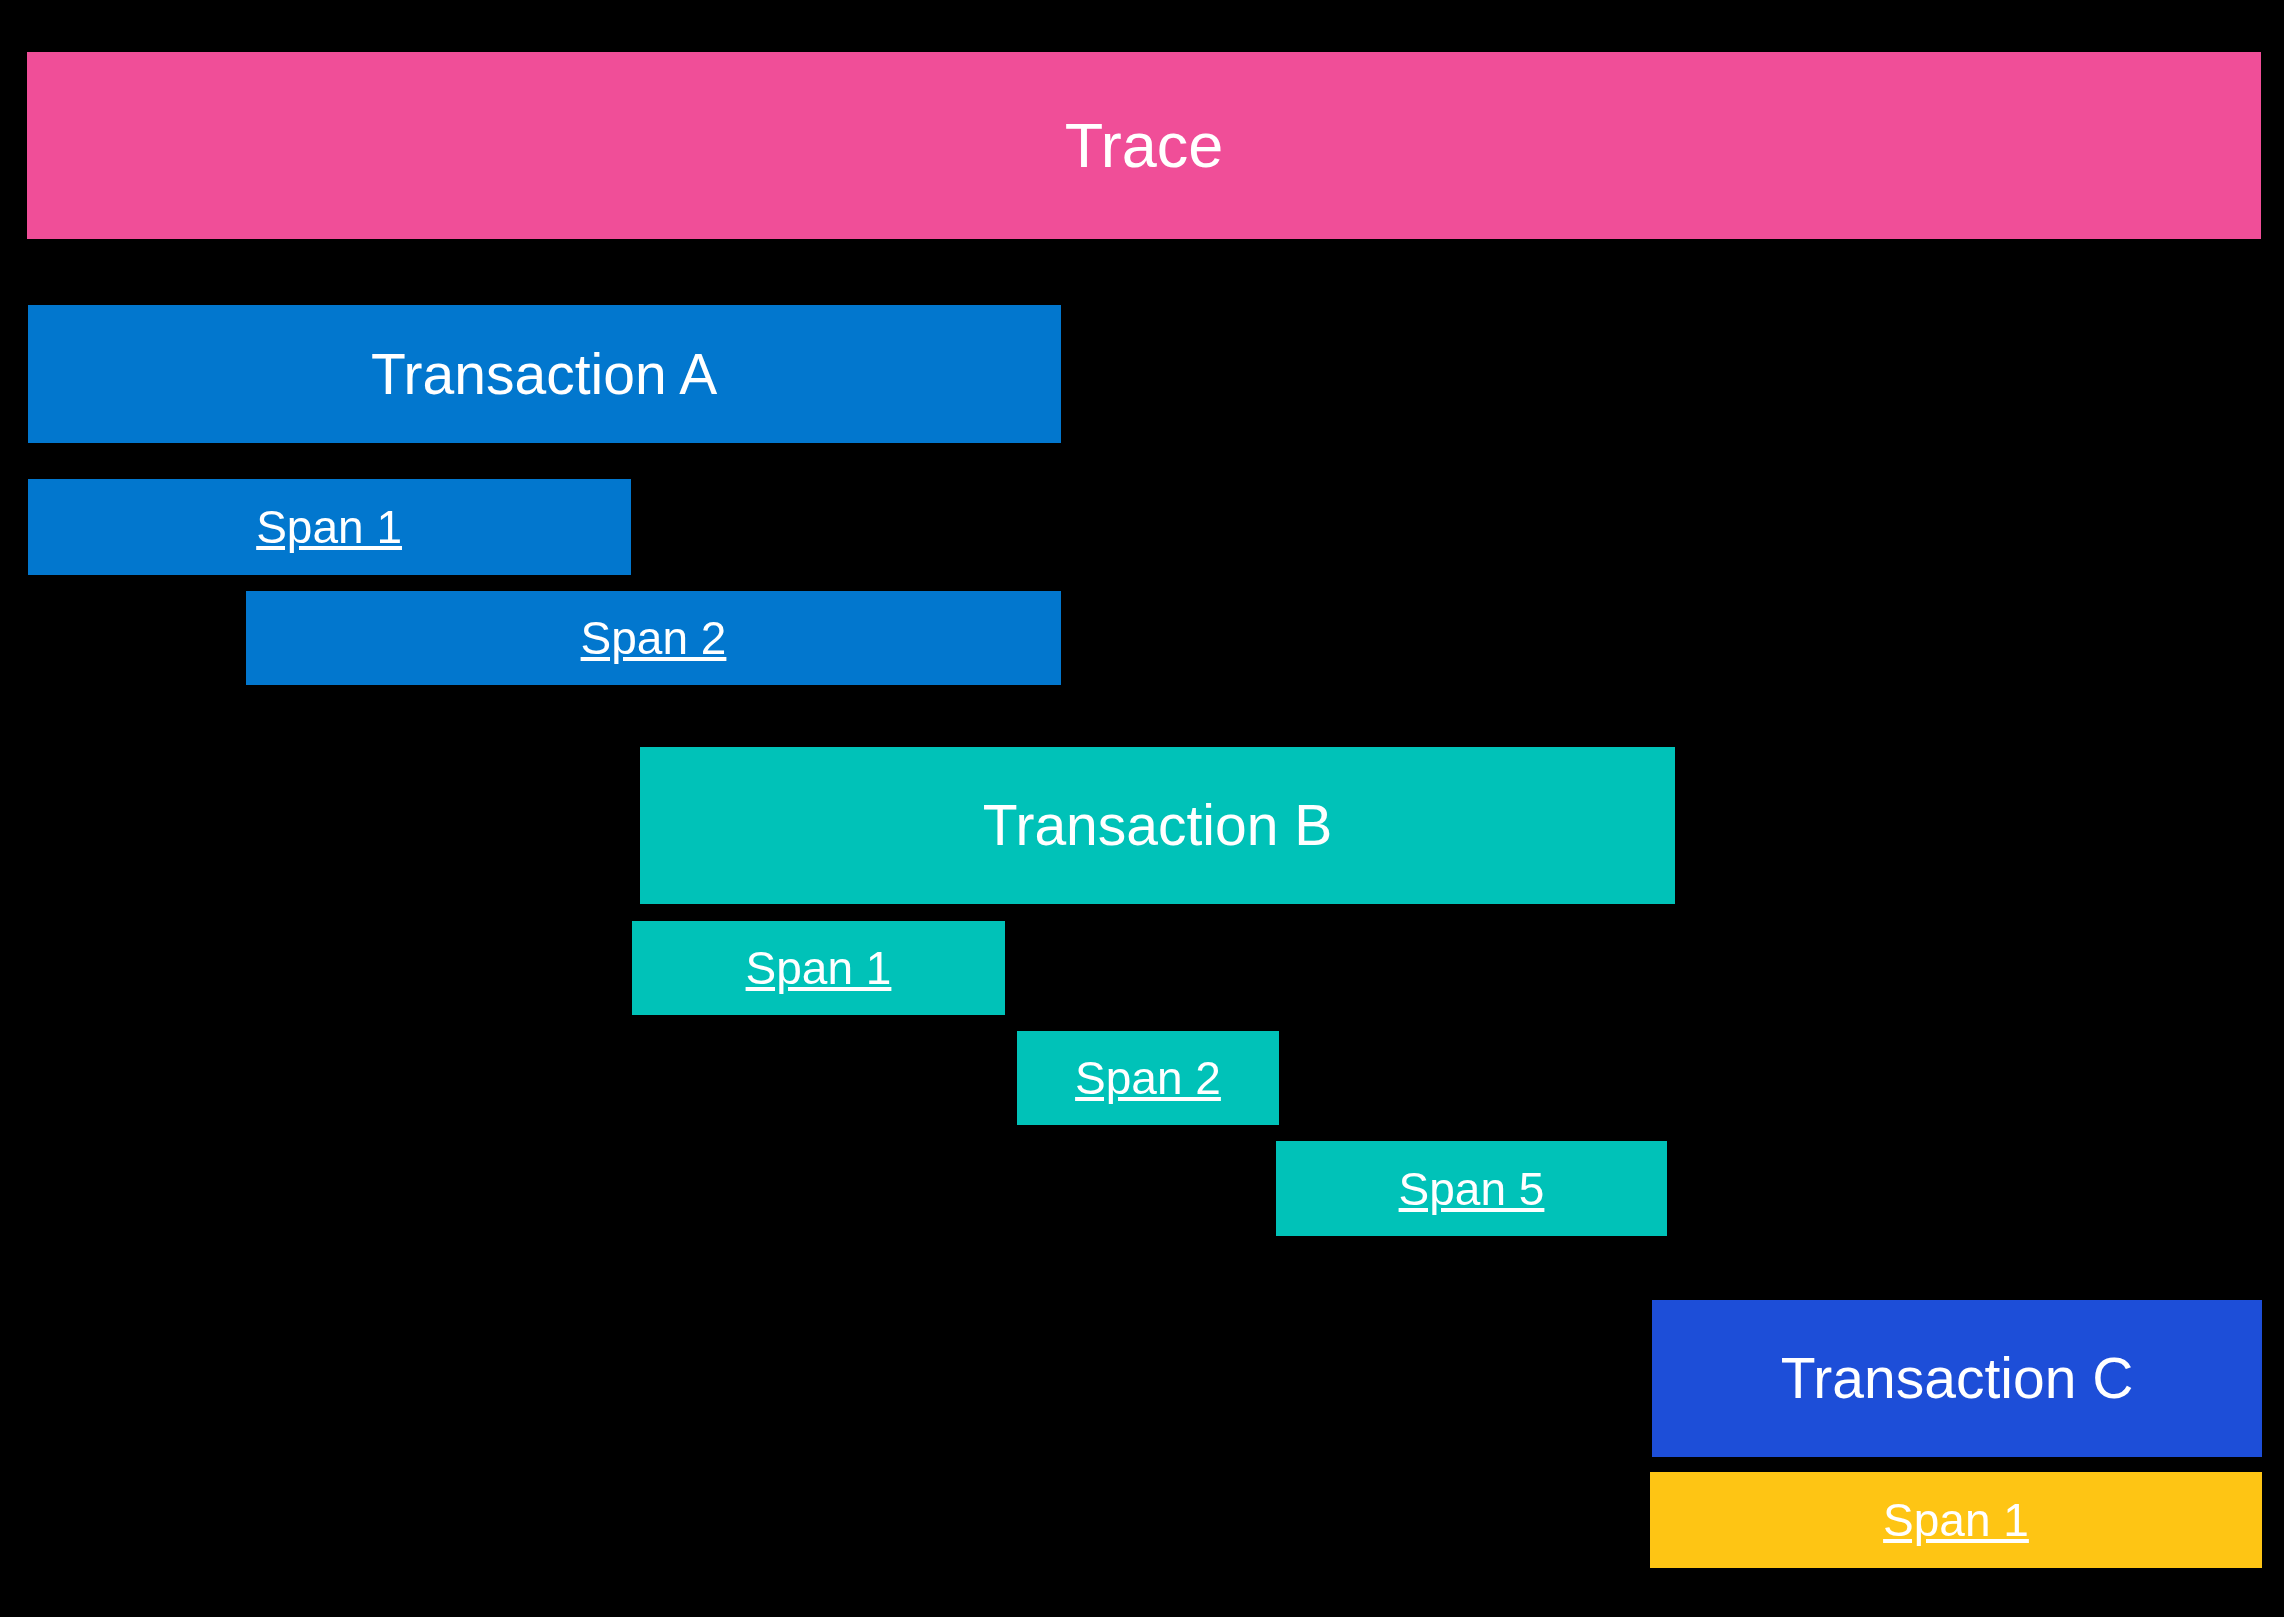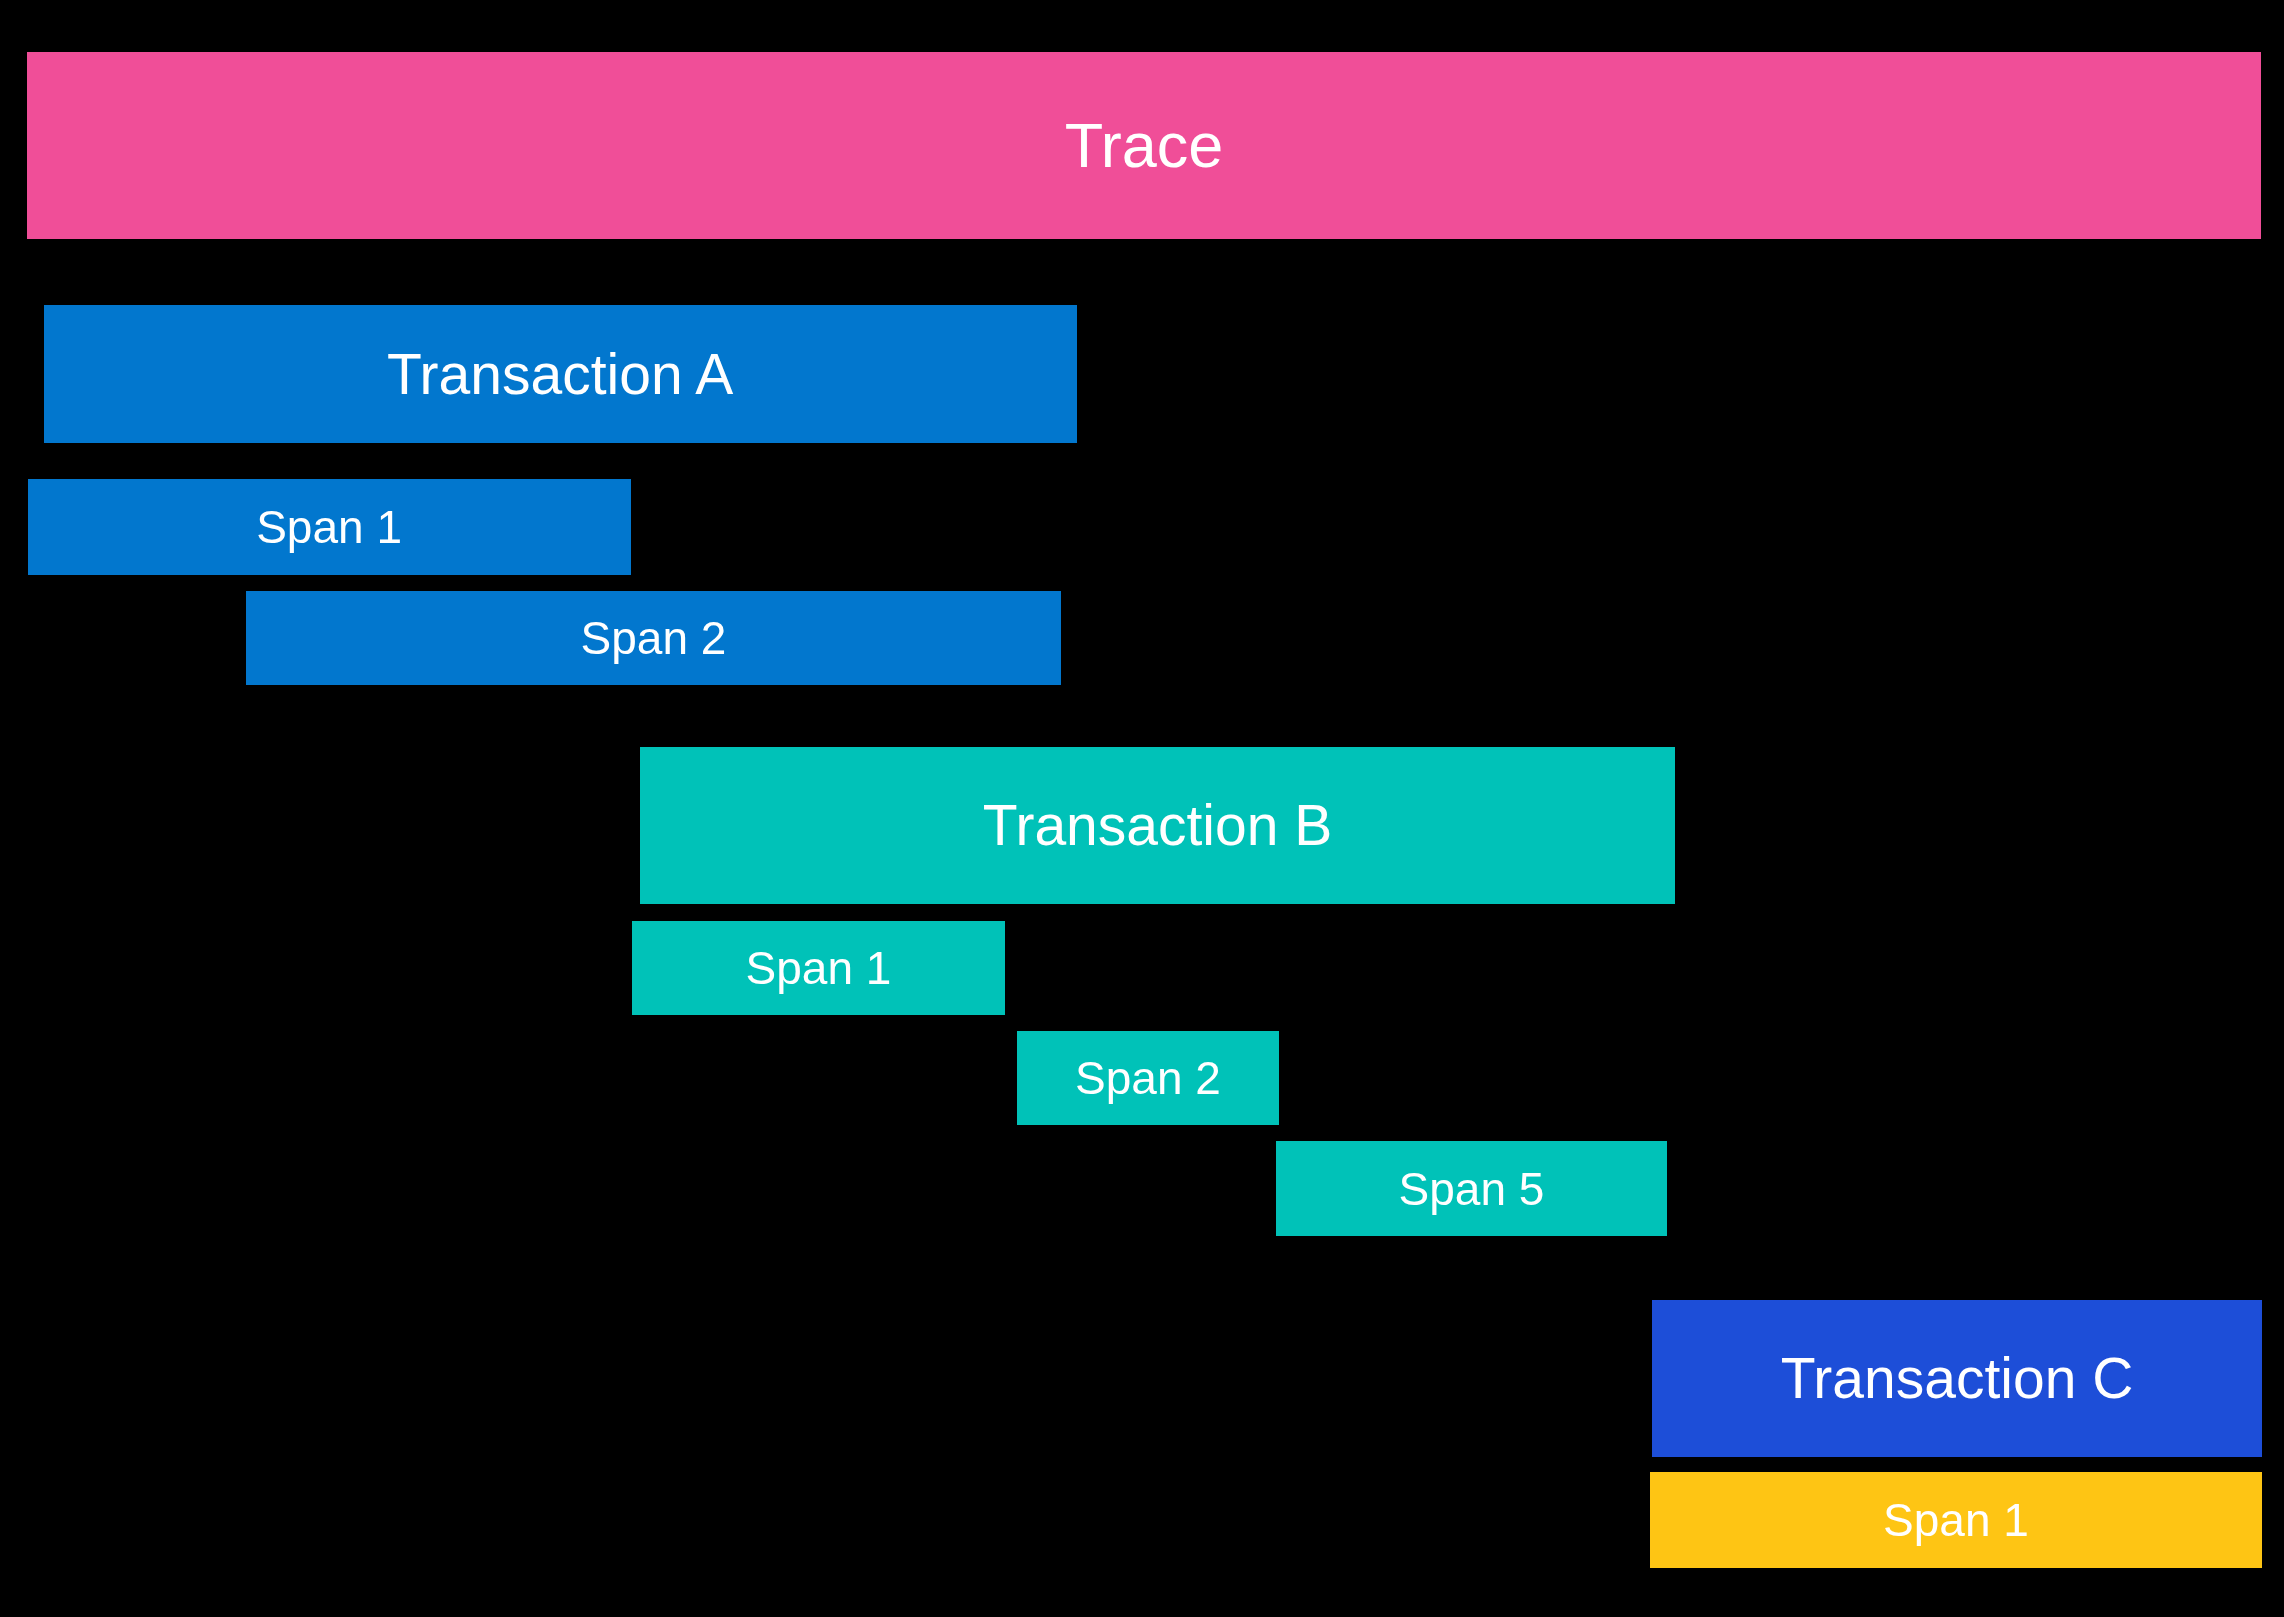--- a/index.html
+++ b/index.html
@@ -33,30 +33,30 @@
     display: block;
     line-height: 1;
     color: #ffffff;
     font-weight: 400;
   }
   
   .lvl-trace  { font-size: 63px; }
   
   .lvl-txn    { font-size: 57px; }
   
-  .lvl-span   { font-size: 46px; }
+  .lvl-span   { font-size: 46px; text-decoration: underline; }
 </style>
 </head>
 <body>
 
 <div id="canvas" style="background: rgb(0, 0, 0);">
     <div class="bar lvl-trace" style="left: 27px; top: 52px; width: 2234px; height: 187px; background: rgb(240, 78, 152); font-size: 63px; justify-content: center;">
       <span class="bar-label" style="color: rgb(255, 255, 255);">Trace</span>
     </div>
-    <div class="bar lvl-txn" style="left: 27.6px; top: 305px; width: 1033px; height: 138px; background: rgb(2, 119, 206); font-size: 57px; justify-content: center; margin-left: 16px;">
+    <div class="bar lvl-txn" style="left: 27.6px; top: 305px; width: 1033px; height: 138px; background: rgb(2, 119, 206); font-size: 57px; justify-content: center;">
       <span class="bar-label" style="color: rgb(255, 255, 255);">Transaction A</span>
     </div>
     <div class="bar lvl-span" style="left: 27.6px; top: 479px; width: 603px; height: 96px; background: rgb(2, 119, 206); font-size: 46px; justify-content: center;">
       <span class="bar-label" style="color: rgb(255, 255, 255);">Span 1</span>
     </div>
     <div class="bar lvl-span" style="left: 246px; top: 591px; width: 815px; height: 94px; background: rgb(2, 119, 206); font-size: 46px; justify-content: center;">
       <span class="bar-label" style="color: rgb(255, 255, 255);">Span 2</span>
     </div>
     <div class="bar lvl-txn" style="left: 640px; top: 747px; width: 1035px; height: 157px; background: rgb(0, 194, 184); font-size: 57px; justify-content: center;">
       <span class="bar-label" style="color: rgb(255, 255, 255);">Transaction B</span>

